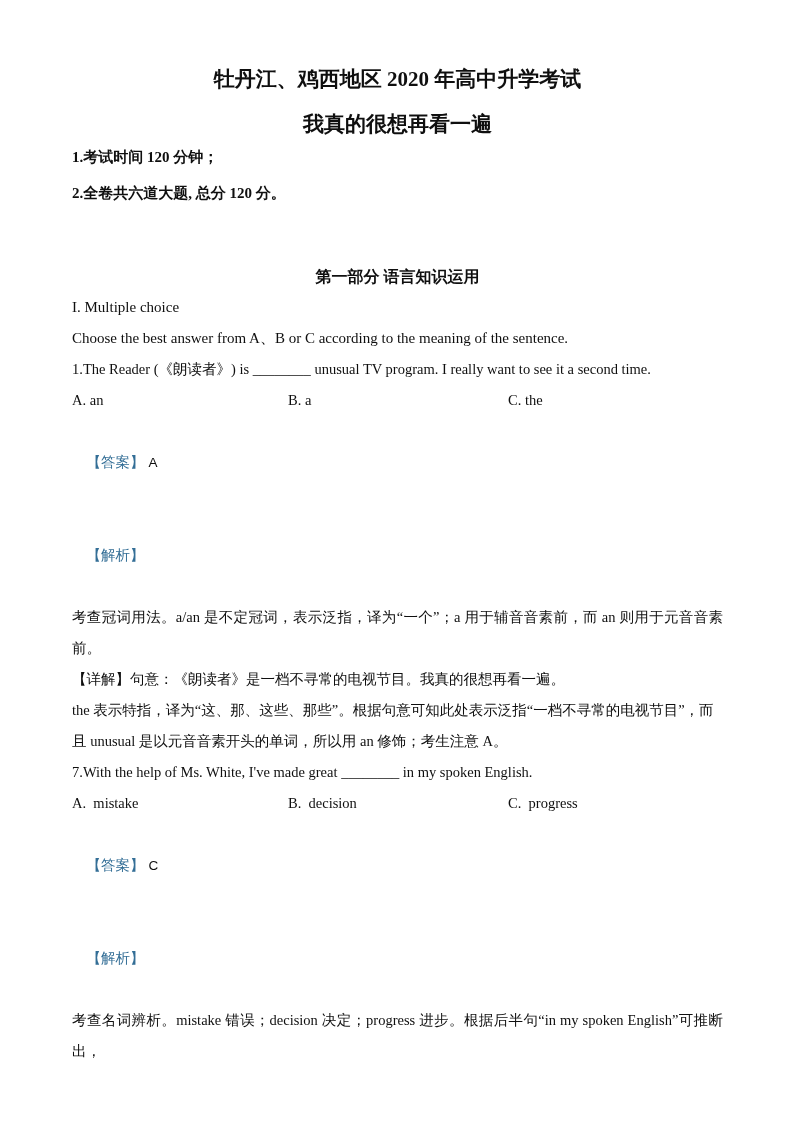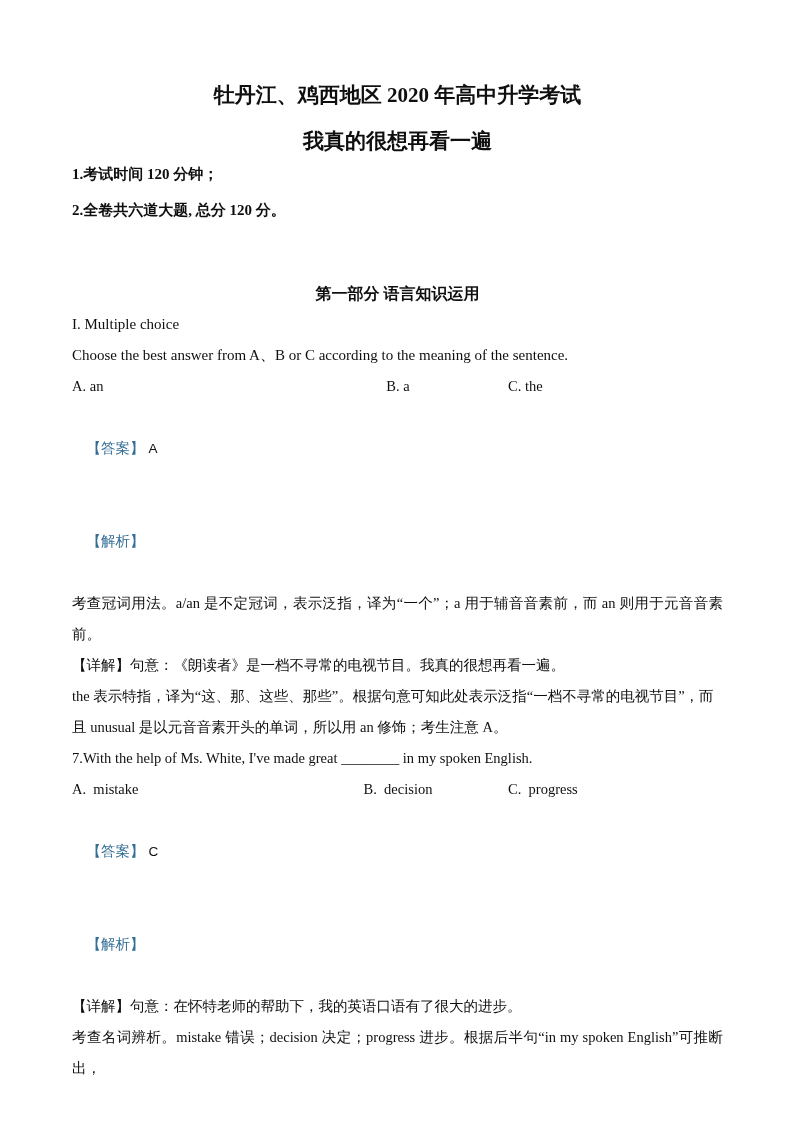--- a/index.html
+++ b/index.html
@@ -13,21 +13,21 @@
     height: 1122px;
     box-sizing: border-box;
     margin: 0 auto;
     padding: 64px 70px 0 72px;
     background: #ffffff;
     color: #0f0f0f;
     font-family: "Liberation Serif", "DejaVu Serif", serif;
     overflow: hidden;
   }
   .title {
-    margin: 16px;
+    margin: 0;
     font-size: 21px;
     line-height: 30px;
     font-weight: bold;
     text-align: center;
     white-space: pre-wrap;
   }
   .subtitle {
     margin: 15px 0 0 0;
     font-size: 21px;
     line-height: 30px;
@@ -52,21 +52,21 @@
     font-size: 16px;
     line-height: 31px;
     font-weight: bold;
     text-align: center;
     white-space: pre-wrap;
   }
   .bold { font-weight: normal; }
   .h15 { font-size: 15px; }
   .options { display: flex; }
   .opt-a { width: 216px; }
-  .opt-b { width: 220px; text-align: center; }
+  .opt-b { width: 220px; }
   .opt-c { flex: 1; }
   .blue { color: var(--accent, #336e96); }
   .ans {
     font-family: "Liberation Sans", "DejaVu Sans", sans-serif;
     font-size: 13.5px;
     margin-left: 4px;
   }
   .justify { text-align: justify; }
 </style>
 </head>
@@ -77,20 +77,21 @@
   <h1 class="title">牡丹江、鸡西地区 2020 年高中升学考试</h1>
   <h2 class="subtitle">我真的很想再看一遍</h2>
 
   <div class="notice-line">1.考试时间 120 分钟；</div>
   <div class="notice-line">2.全卷共六道大题, 总分 120 分。</div>
 
   <div class="section-heading">第一部分 语言知识运用</div>
   <div class="line bold h15">I. Multiple choice</div>
   <div class="line bold h15">Choose the best answer from A、B or C according to the meaning of the sentence.</div>
 
+  <div class="line">1.The Reader (《朗读者》) is ________ unusual TV program. I really want to see it a second time.</div>
   <div class="line options">
     <span class="opt-a">A. an</span>
     <span class="opt-b">B. a</span>
     <span class="opt-c">C. the</span>
   </div>
   <div class="line">
     <span class="blue">【答案】</span><span class="ans">A</span>
   </div>
   <div class="line">
     <span class="blue">【解析】</span>
@@ -105,16 +106,15 @@
     <span class="opt-a">A.  mistake</span>
     <span class="opt-b">B.  decision</span>
     <span class="opt-c">C.  progress</span>
   </div>
   <div class="line">
     <span class="blue">【答案】</span><span class="ans">C</span>
   </div>
   <div class="line">
     <span class="blue">【解析】</span>
   </div>
-  <div class="line">【详解】句意：在怀特老师的帮助下，我的英语口语有了很大的进步。</div>
   <div class="line justify">考查名词辨析。mistake 错误；decision 决定；progress 进步。根据后半句“in my spoken English”可推断出，</div>
 
 </div>
 
 </body></html>

